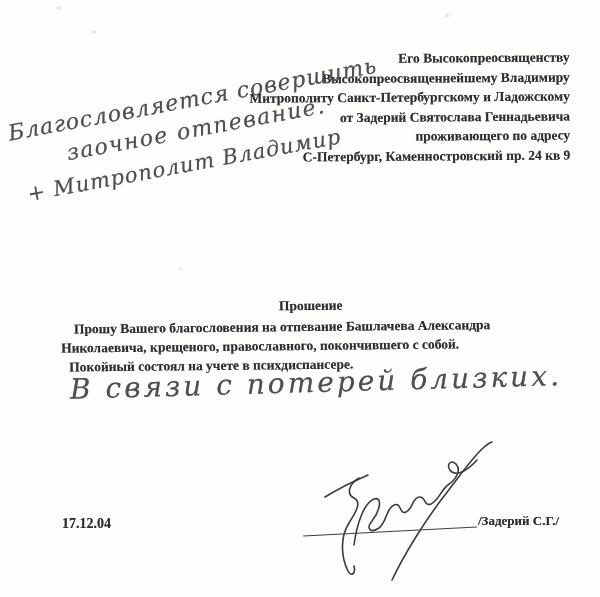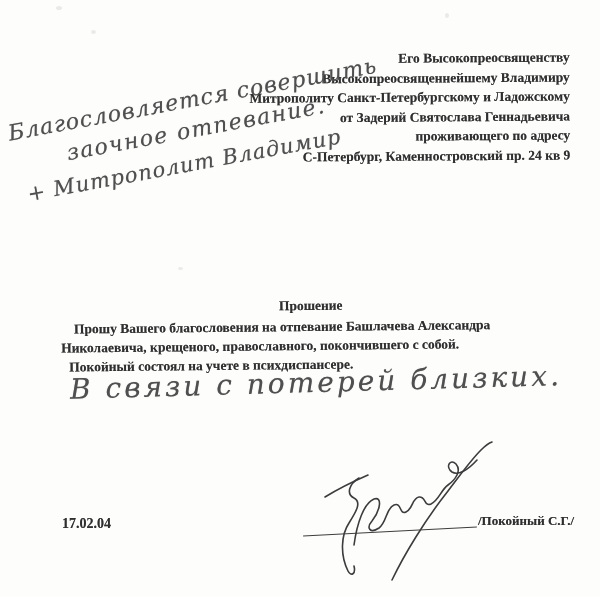--- a/index.html
+++ b/index.html
@@ -128,31 +128,31 @@
 
   <div class="petition typed">
     <div class="petition-title">Прошение</div>
     <div class="pl-1">Прошу Вашего благословения на отпевание Башлачева Александра</div>
     <div class="pl-2">Николаевича, крещеного, православного, покончившего с собой.</div>
     <div class="pl-3">Покойный состоял на учете в психдиспансере.</div>
   </div>
 
   <div class="reason-note hand">В связи с потерей близких.</div>
 
-  <div class="date typed">17.02.04</div>
+  <div class="date typed">17.12.04</div>
 
   <svg class="signature-svg" width="190" height="148" viewBox="0 0 190 148" fill="none">
     <g stroke="#3c3c3c" stroke-width="1.6" stroke-linecap="round" fill="none">
 
       <path d="M 15,62 C 28,54 42,47 58,40"></path>
 
       <path d="M 49,43 C 39,49 36,59 44,63 C 52,67 46,77 39,88 C 31,100 30,120 38,136 C 41,142 46,139 44,131"></path>
 
       <path d="M 44,110 C 47,88 54,68 64,64 C 73,61 70,76 62,86 C 56,93 60,99 69,93 C 77,87 76,73 84,70 C 92,67 89,80 96,77 C 103,74 102,63 109,62 C 116,61 114,72 121,69 C 129,65 131,55 138,50 C 145,45 152,36 146,29 C 140,23 135,32 142,37 C 148,41 158,35 167,25"></path>
 
       <path d="M 82,145 C 94,120 115,85 138,56 C 148,43 160,26 171,15 C 175,11 179,8 182,7"></path>
     </g>
   </svg>
 
   <div class="signature-line"></div>
-  <div class="signed-name typed">/Покойный С.Г./</div>
+  <div class="signed-name typed">/Задерий С.Г./</div>
 
 </div>
 
 </body></html>

